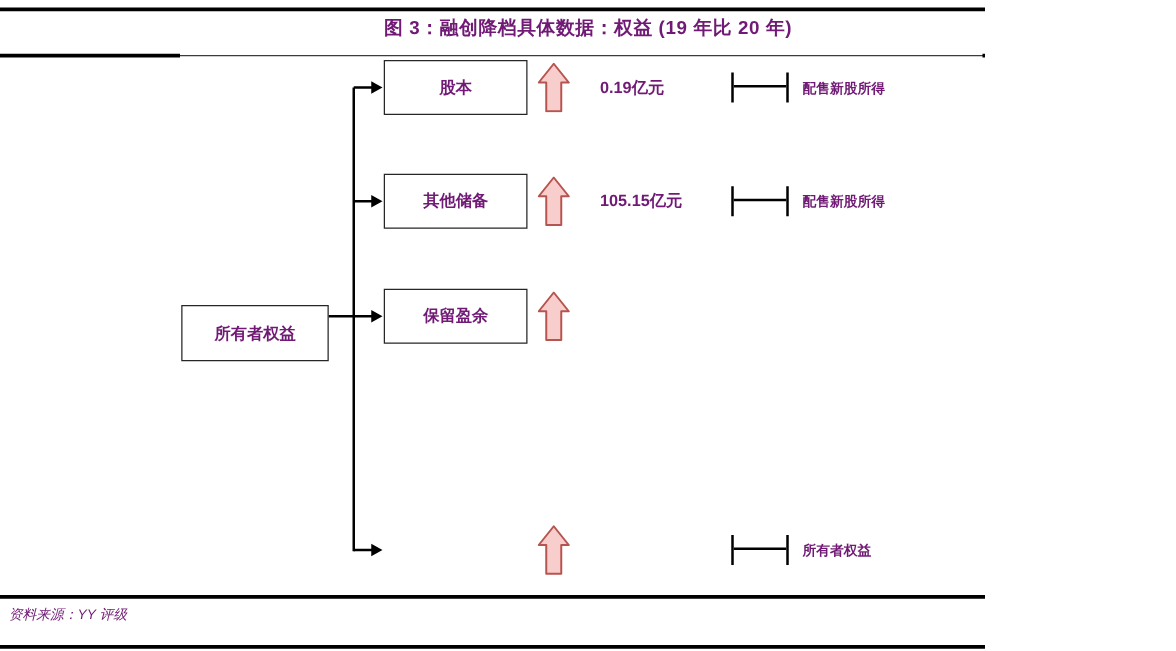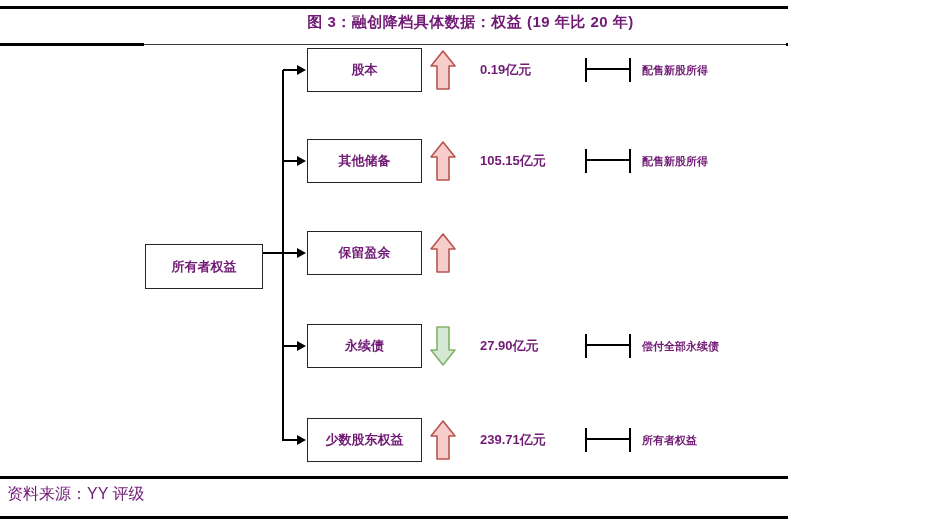--- a/index.html
+++ b/index.html
@@ -10,21 +10,21 @@
   .rule{position:absolute;background:#000;}
   #top-rule{left:0;top:6px;width:941px;height:3px;}
   #title{position:absolute;left:0;top:13px;width:941px;text-align:center;
          font-size:15px;font-weight:bold;letter-spacing:0.5px;}
   #title-sep-thin{left:0;top:44px;width:941px;height:1px;background:#3c3c3c;}
   #title-sep-left{left:0;top:43px;width:144px;height:3px;}
   #title-sep-right{left:786px;top:43px;width:144px;height:3px;}
 
   
   #footer-rule-top{left:0;top:476px;width:941px;height:3px;}
-  #source{position:absolute;left:7px;top:484px;font-size:16px;}
+  #source{position:absolute;left:7px;top:484px;font-size:11px;font-style:italic;}
   #footer-rule-bottom{left:0;top:516px;width:941px;height:3px;}
 
   
   .node{position:absolute;box-sizing:border-box;background:#fff;border:1.6px solid #262626;
         border-radius:0;display:flex;align-items:center;justify-content:center;
         font-size:13px;font-weight:bold;}
   #trunk{position:absolute;left:282px;top:70px;width:1.6px;height:371px;background:#000;}
   .row{position:absolute;left:0;width:941px;height:44px;}
   .hline{position:absolute;top:21.2px;height:1.6px;background:#000;}
   .ahead{position:absolute;left:297px;top:17px;width:0;height:0;
@@ -99,48 +99,29 @@
       <span>保留盈余</span>
     </div>
     <div class="arrow">
       <svg viewBox="0 0 26 40">
           <polygon points="13,1 25,16 19,16 19,39 7,39 7,16 1,16"></polygon>
         </svg>
     </div>
 
   </div>
 
-  <div class="row" style="top:324px;">
-    <div class="hline" style="left:283px;width:20px;"></div>
-    <div class="ahead"></div>
-    <div class="node child-box">
-      <span>永续债</span>
-    </div>
-    <div class="arrow down">
-      <svg viewBox="0 0 26 40">
-          <polygon points="13,1 25,16 19,16 19,39 7,39 7,16 1,16"></polygon>
-        </svg>
-    </div>
-    <div class="value">27.90亿元</div>
-    <div class="ibeam"></div>
-    <div class="note">偿付全部永续债</div>
-  </div>
 
   <div class="row" style="top:418px;">
     <div class="hline" style="left:283px;width:20px;"></div>
     <div class="ahead"></div>
-    <div class="node child-box">
-      <span>少数股东权益</span>
-    </div>
     <div class="arrow">
       <svg viewBox="0 0 26 40">
           <polygon points="13,1 25,16 19,16 19,39 7,39 7,16 1,16"></polygon>
         </svg>
     </div>
-    <div class="value">239.71亿元</div>
     <div class="ibeam"></div>
     <div class="note">所有者权益</div>
   </div>
 
   <div id="footer-rule-top" class="rule"></div>
   <div id="source">资料来源：YY 评级</div>
   <div id="footer-rule-bottom" class="rule"></div>
 
 </div>
 

